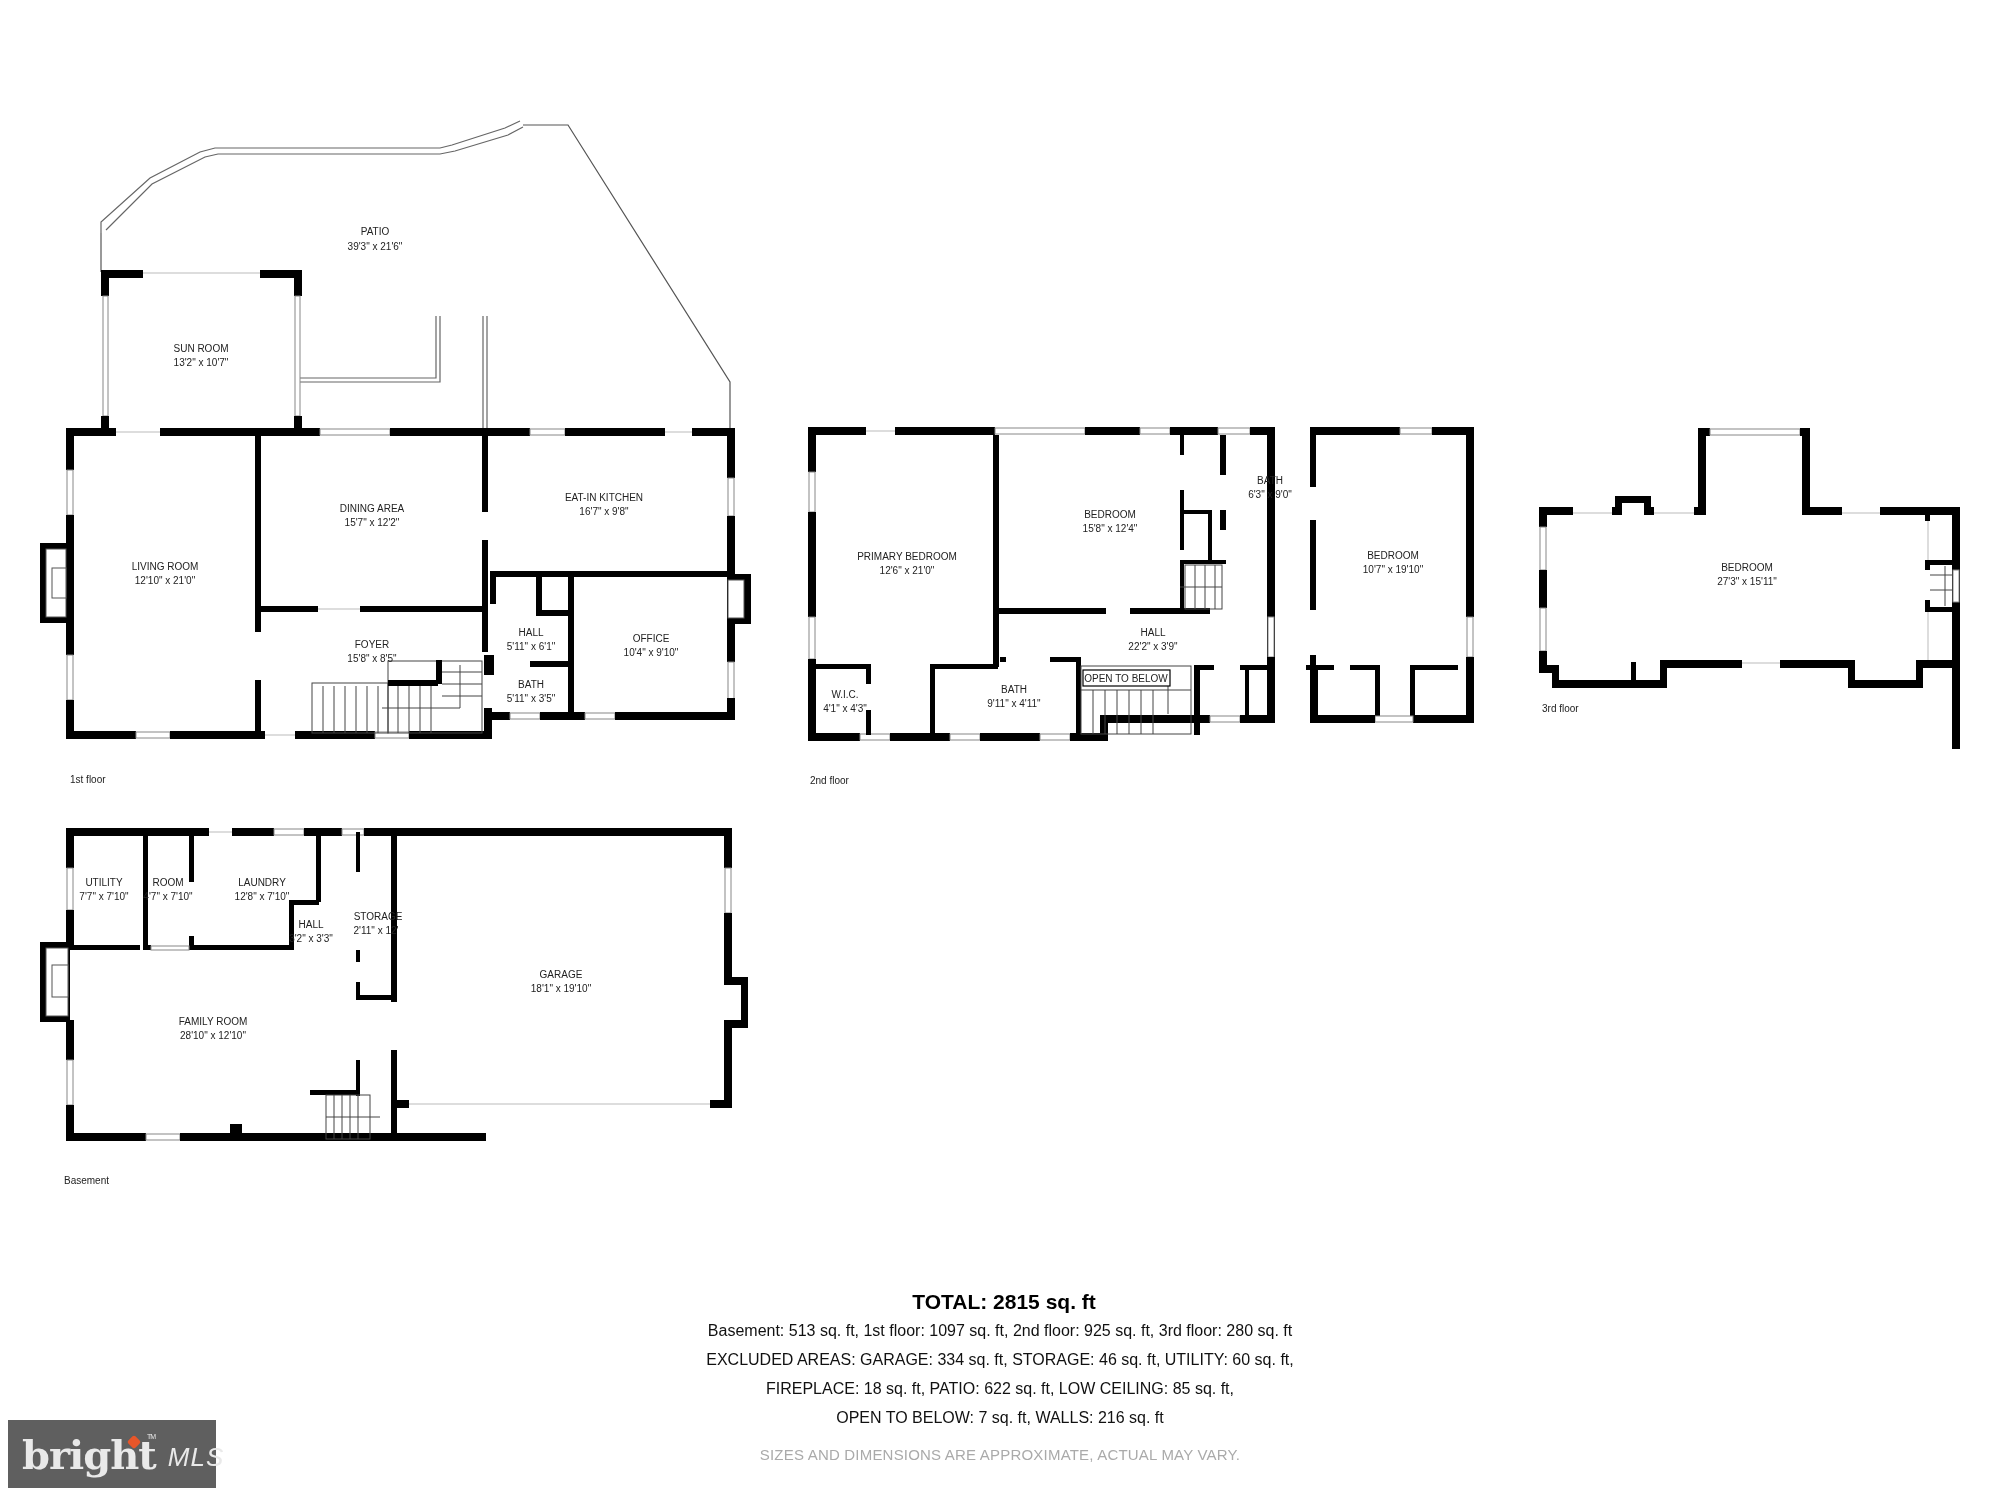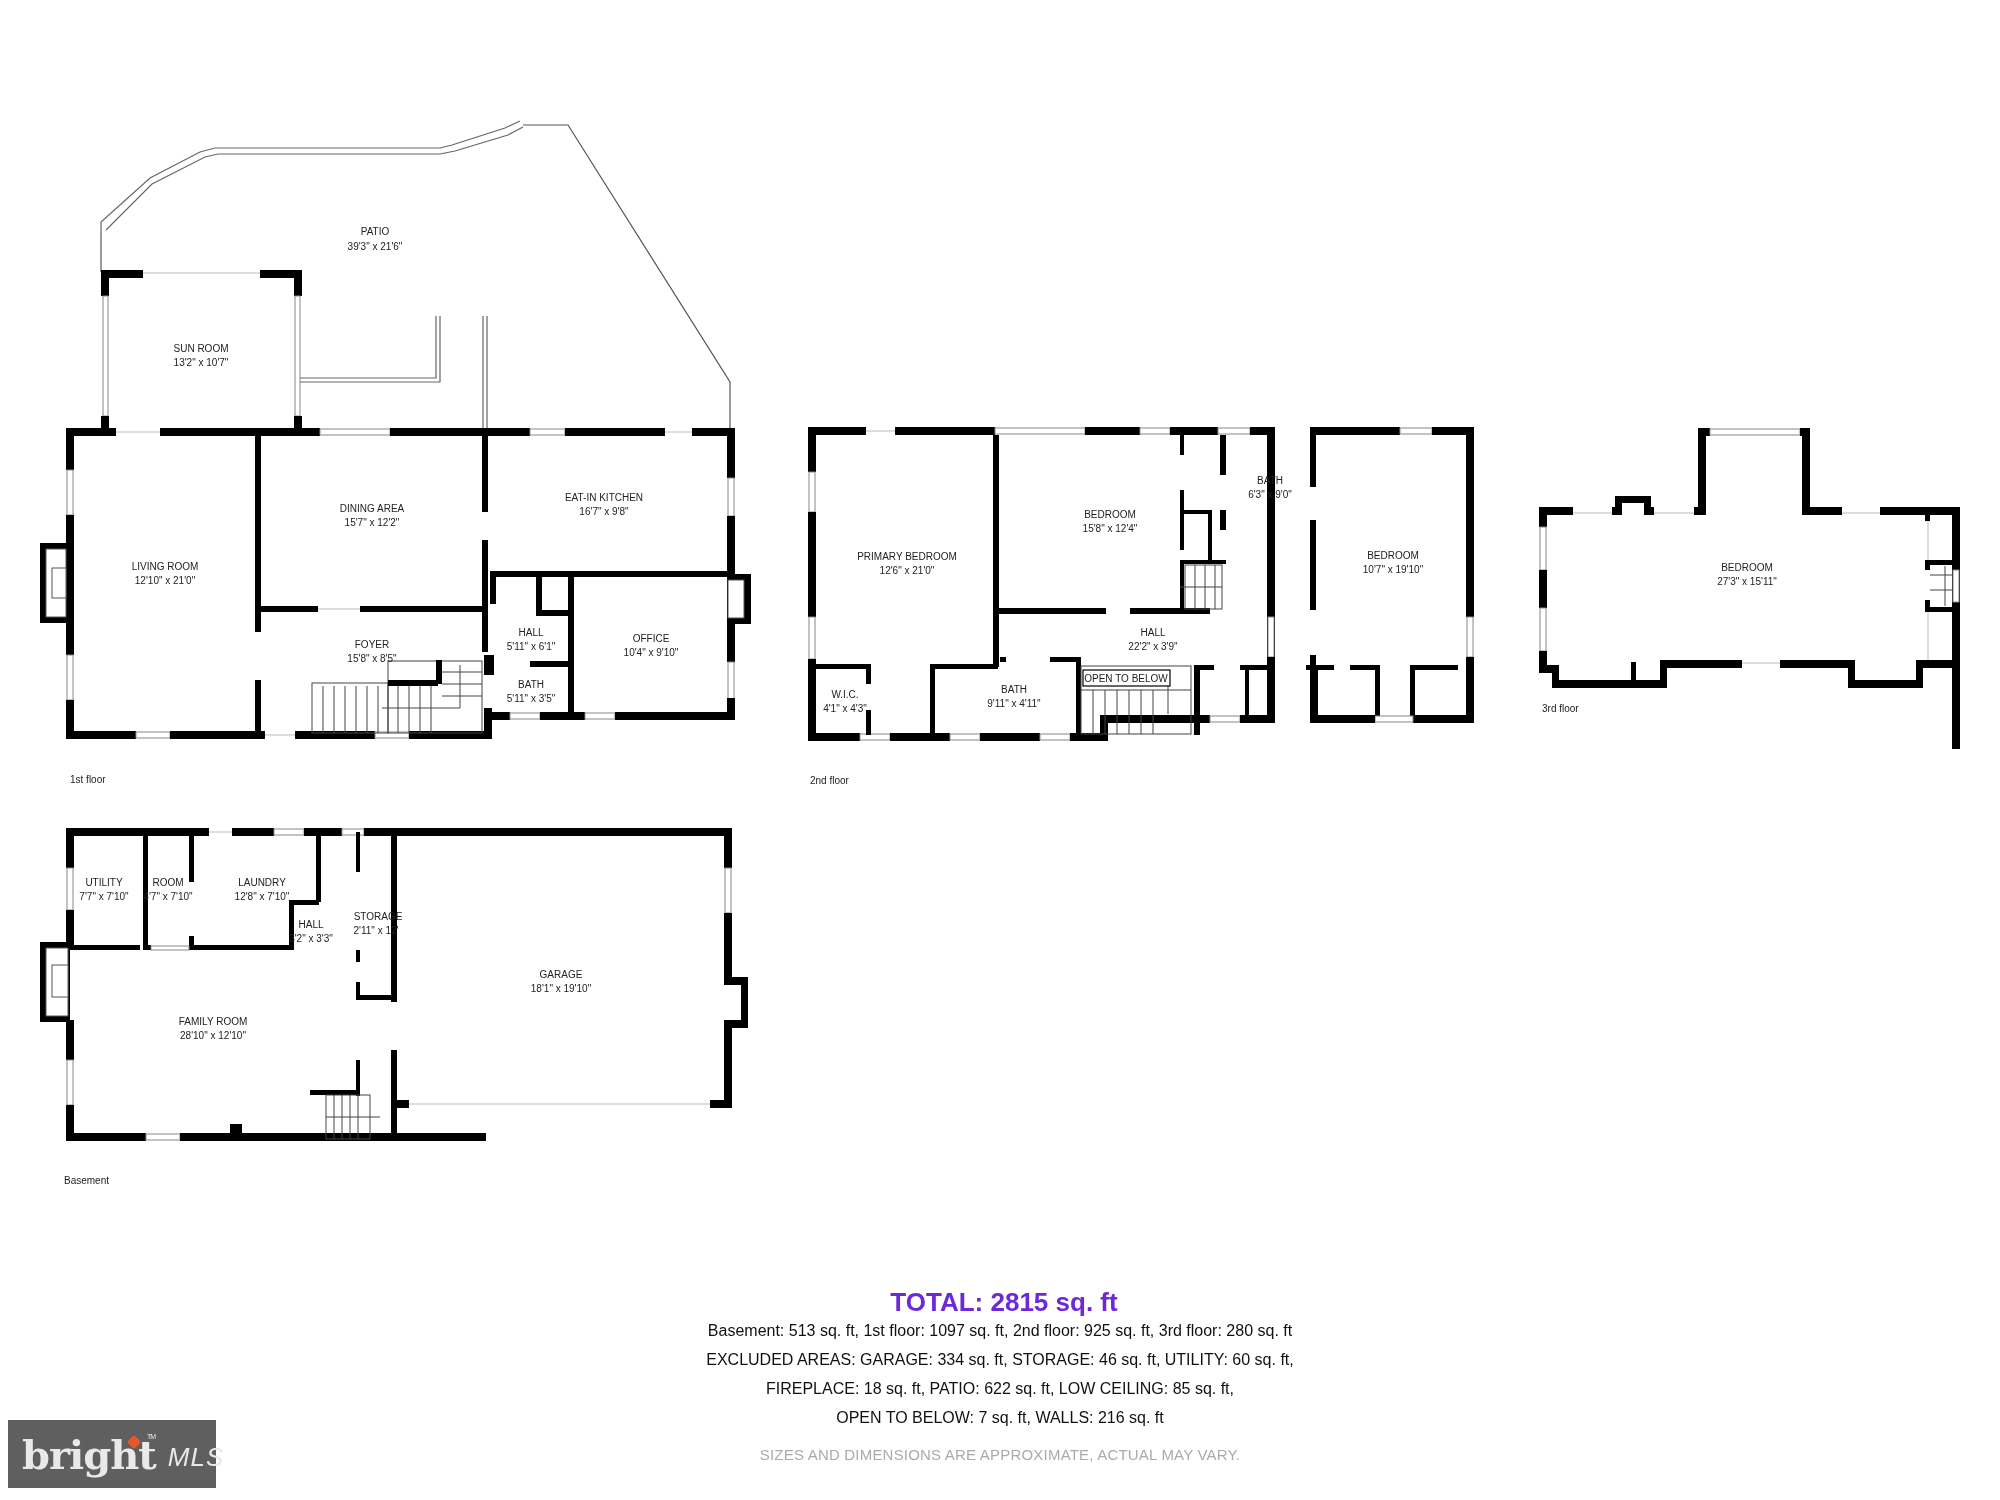--- a/index.html
+++ b/index.html
@@ -11,21 +11,21 @@
   .rail { fill: none; stroke: #666; stroke-width: 1.2; }
   .win  { fill: #fff; stroke: #888; stroke-width: 1; }
   .door { fill: none; stroke: #bbb; stroke-width: 1; }
   .stair { fill: none; stroke: #444; stroke-width: 1; }
   .room-name { font-family: "Liberation Sans", sans-serif; font-size: 10px; fill: #222; text-anchor: middle; }
   .room-dim  { font-family: "Liberation Sans", sans-serif; font-size: 10px; fill: #222; text-anchor: middle; }
   .floor-label { font-family: "Liberation Sans", sans-serif; font-size: 10px; fill: #222; }
   .otb-box { fill: #fff; stroke: #000; stroke-width: 1.2; }
 
   #summary { position: absolute; left: 0; width: 2000px; top: 1288px; text-align: center; }
-  #summary .total { font-family: "Liberation Sans", sans-serif; font-weight: bold; font-size: 26px; line-height: 28px; color: #6d28d9; margin-left: 8px; }
+  #summary .total { font-family: "Liberation Sans", sans-serif; font-weight: bold; font-size: 21px; line-height: 28px; color: #000000; margin-left: 8px; }
   #summary .line { font-family: "Liberation Sans", sans-serif; font-size: 16px; line-height: 29px; color: #111; }
   #summary .disclaimer { margin-top: 14px; font-size: 15px; color: #aaa; letter-spacing: 0.2px; }
 
   #logo { position: absolute; left: 8px; top: 1420px; width: 208px; height: 68px; background: #5f5f5f;
           display: flex; align-items: center; padding-left: 14px; box-sizing: border-box; }
   #logo .word { font-family: "DejaVu Serif", serif; font-size: 40px; color: #e9e9e9; font-weight: bold; letter-spacing: -1px; position: relative; }
   #logo .spark { position: absolute; left: 107px; top: 6px; width: 10px; height: 10px; background: #e8562a;
                  transform: rotate(45deg); border-radius: 2px; }
   #logo .tm { font-size: 7px; color: #e9e9e9; position: absolute; left: 125px; top: 2px; font-family: "Liberation Sans", sans-serif; font-weight: normal; }
   #logo .mls { font-family: "Liberation Sans", sans-serif; font-size: 26px; color: #e9e9e9; margin-left: 12px; margin-top: 6px; letter-spacing: 1px; font-style: italic; }

